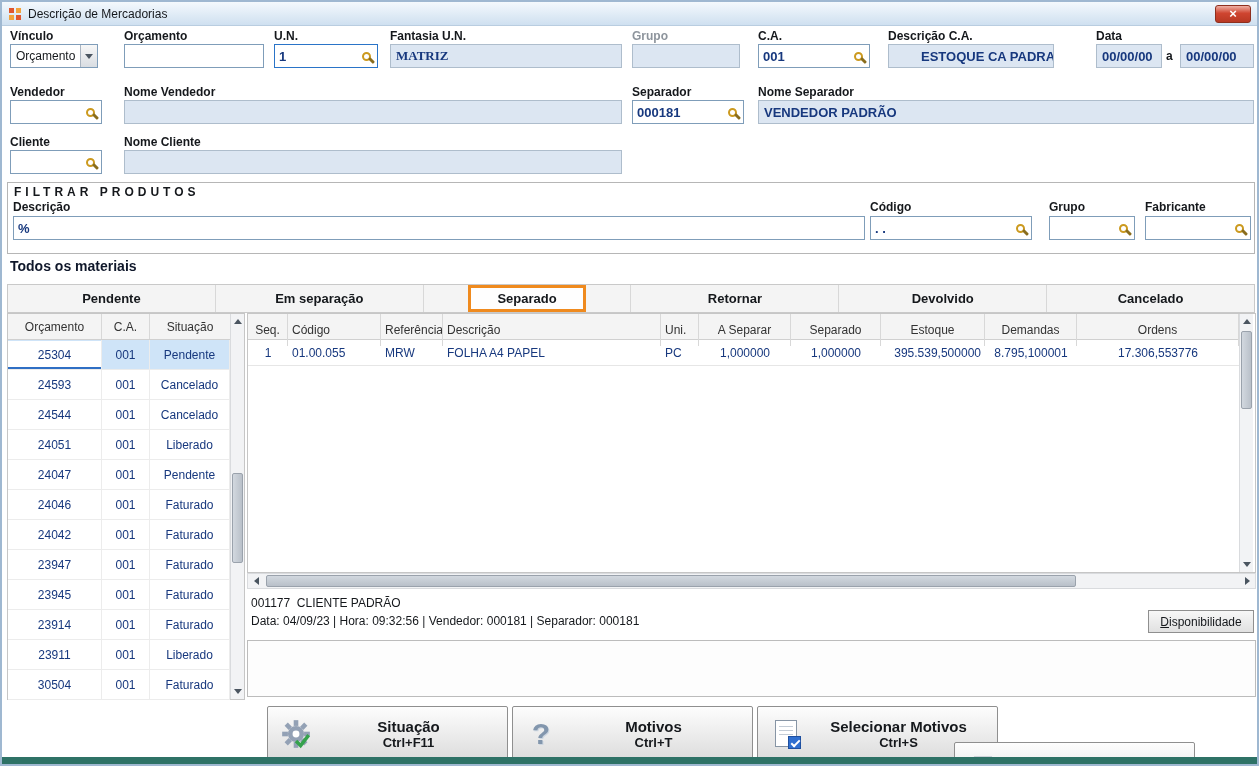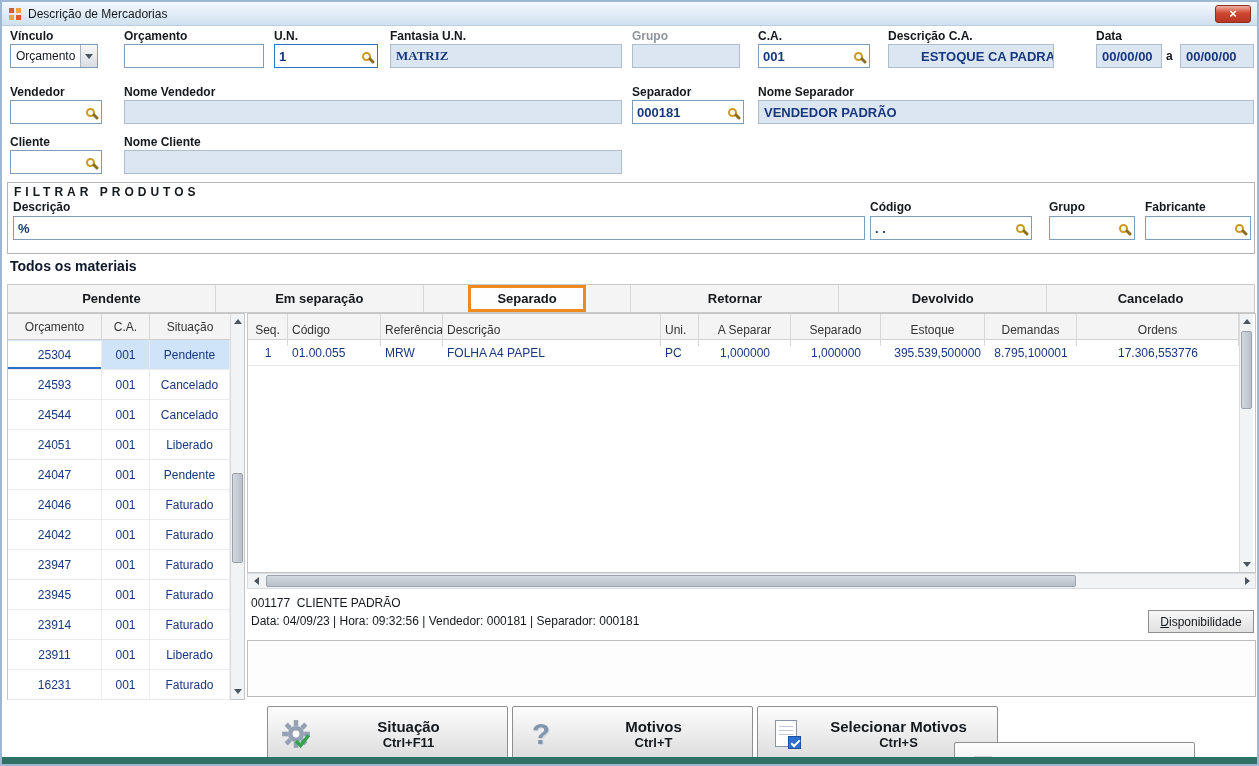--- a/index.html
+++ b/index.html
@@ -337,21 +337,21 @@
         <div class="lcell lw1">23914</div>
         <div class="lcell lw2">001</div>
         <div class="lcell lw3">Faturado</div>
       </div>
       <div class="lrow">
         <div class="lcell lw1">23911</div>
         <div class="lcell lw2">001</div>
         <div class="lcell lw3">Liberado</div>
       </div>
       <div class="lrow">
-        <div class="lcell lw1">16231</div>
+        <div class="lcell lw1">30504</div>
         <div class="lcell lw2">001</div>
         <div class="lcell lw3">Faturado</div>
       </div>
     </div>
     <div class="sb-v">
       <div class="sb-btn">
           <i class="t-up"></i>
         </div>
       <div class="sb-track">
         <div class="sb-thumb" style="top:144px; height:90px;"></div>

